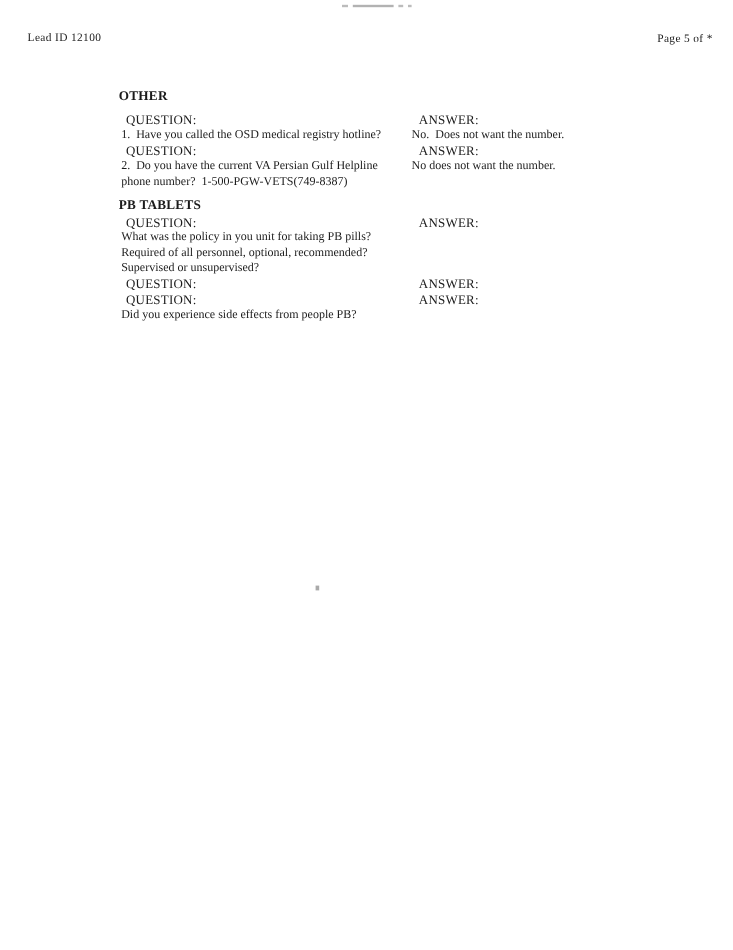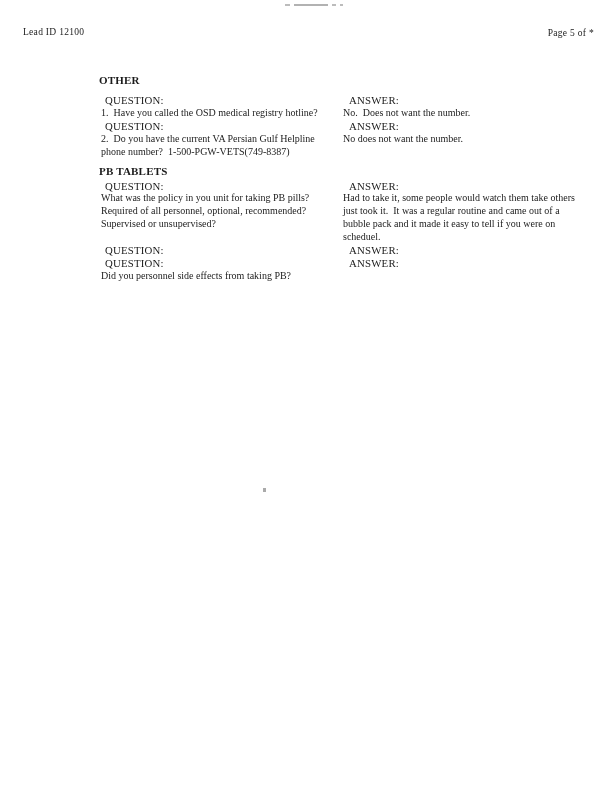--- a/index.html
+++ b/index.html
@@ -98,40 +98,36 @@
 
     <div class="qa-row">
       <div class="q-col">
         <div class="qa-label">QUESTION:</div>
         <div class="qa-text">What was the policy in you unit for taking PB pills?
 Required of all personnel, optional, recommended?
 Supervised or unsupervised?</div>
       </div>
       <div class="a-col">
         <div class="qa-label">ANSWER:</div>
-        <div class="qa-text">Had to take it, some people would watch them take others
-just took it.  It was a regular routine and came out of a
-bubble pack and it made it easy to tell if you were on
-scheduel.</div>
       </div>
     </div>
 
     <div class="qa-row">
       <div class="q-col">
         <div class="qa-label">QUESTION:</div>
       </div>
       <div class="a-col">
         <div class="qa-label">ANSWER:</div>
       </div>
     </div>
 
     <div class="qa-row">
       <div class="q-col">
         <div class="qa-label">QUESTION:</div>
-        <div class="qa-text">Did you personnel side effects from taking PB?</div>
+        <div class="qa-text">Did you experience side effects from people PB?</div>
       </div>
       <div class="a-col">
         <div class="qa-label">ANSWER:</div>
         <div class="qa-text"></div>
       </div>
     </div>
 
   </div>
 
   <div class="scan-speck"></div>

